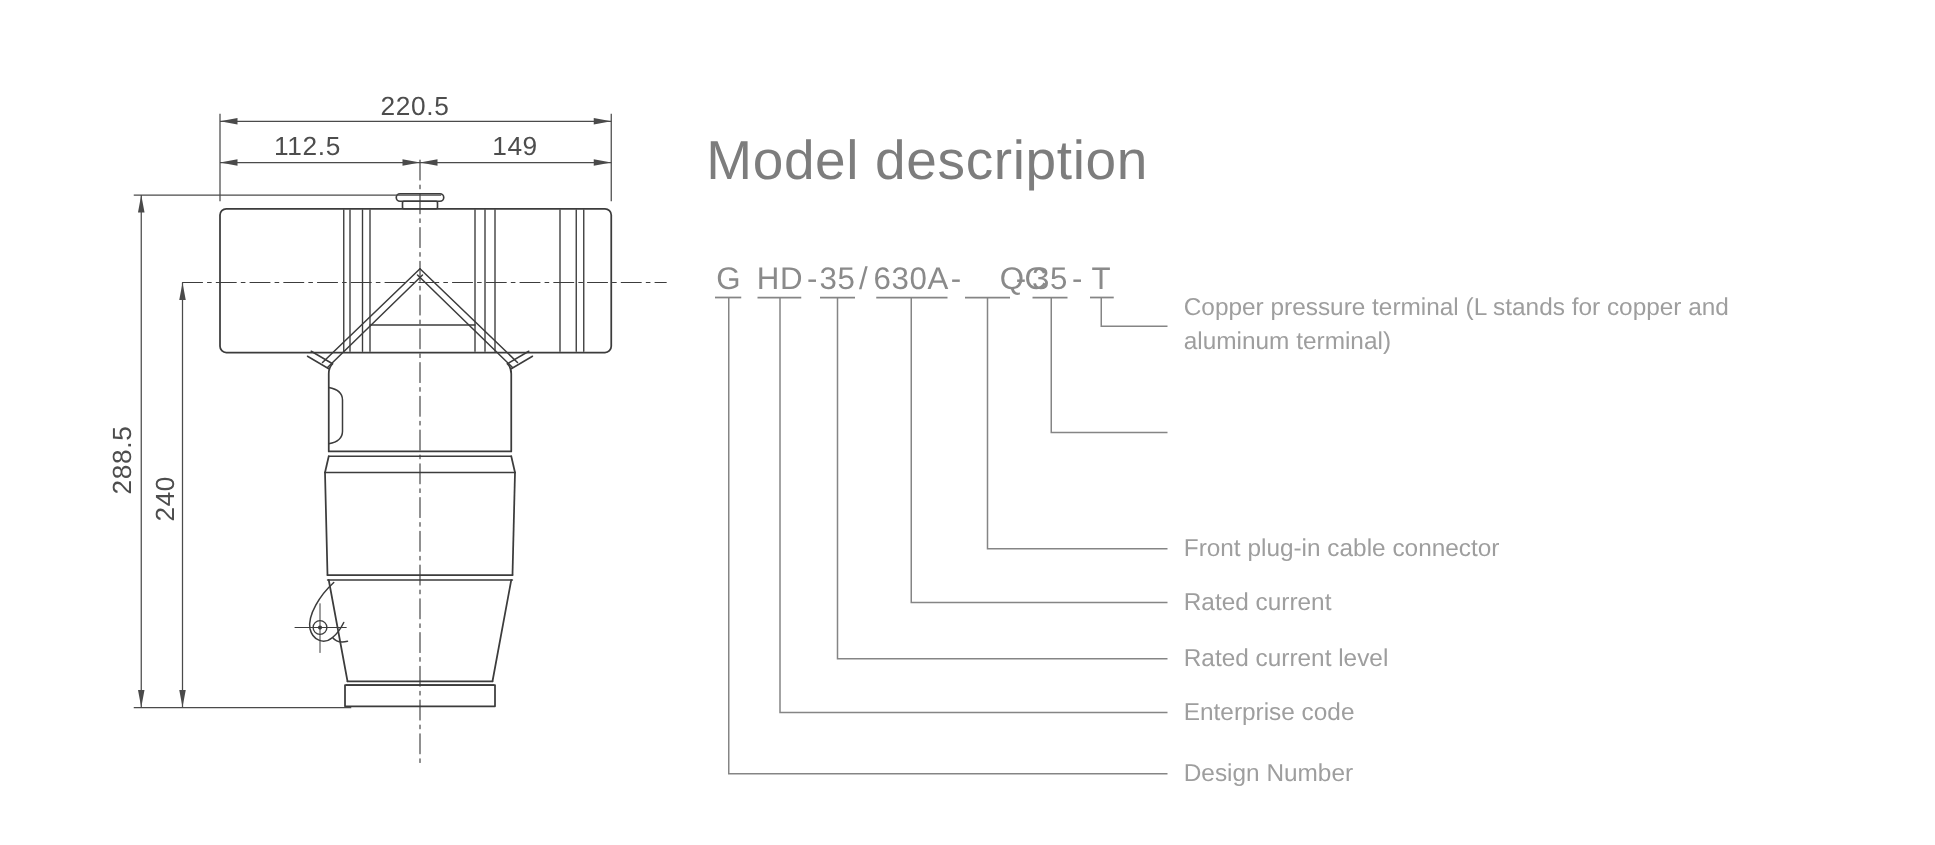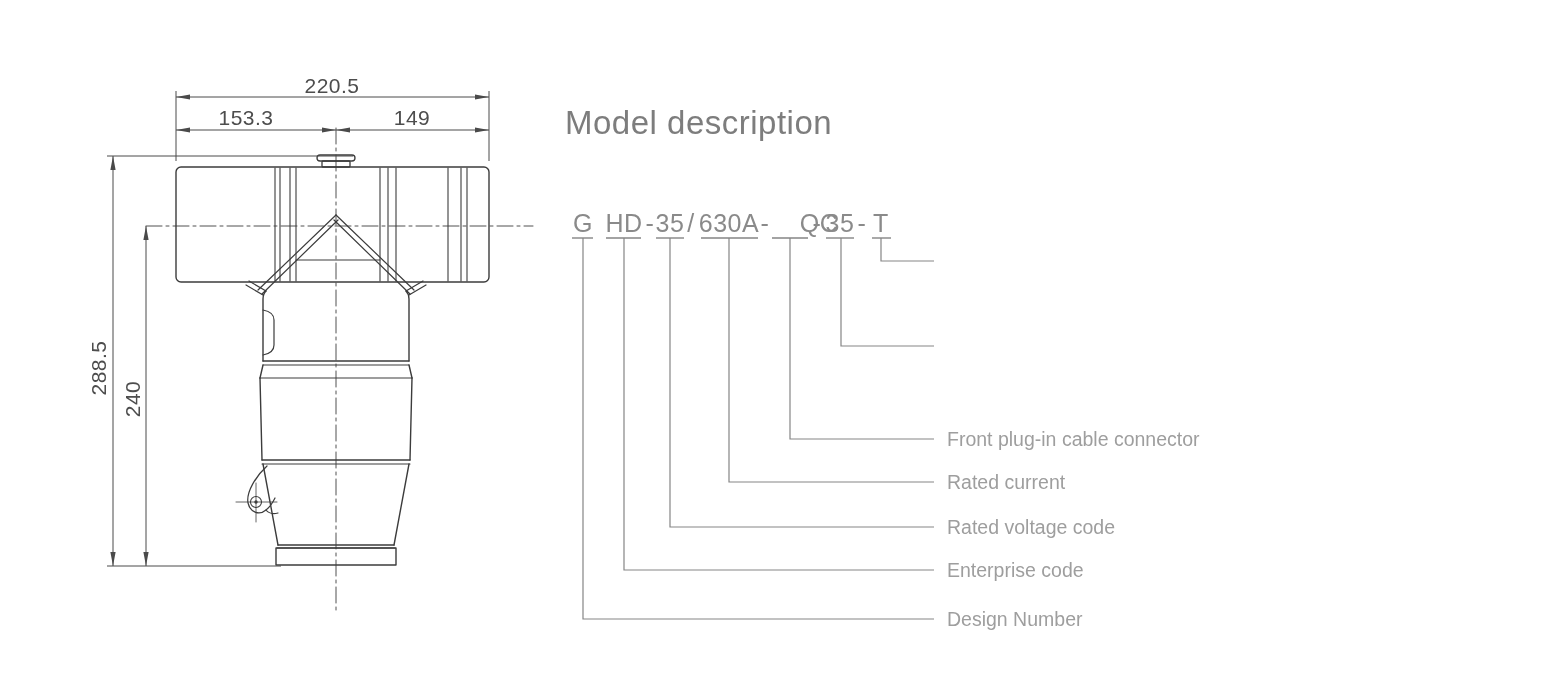--- a/index.html
+++ b/index.html
@@ -15,21 +15,21 @@
   #stage svg { position: absolute; left: 0; top: 0; }
   .abs { position: absolute; white-space: nowrap; }
   .dim-label {
     font-size: 21px;
     color: #4d4d4d;
     letter-spacing: 0.5px;
   }
   .dim-label.center { transform: translateX(-50%); }
   .dim-label.vert { transform: translate(-50%,-50%) rotate(-90deg); }
   .title {
-    font-size: 33px;
+    font-size: 44px;
     color: #7d7d7d;
     letter-spacing: 0.5px;
   }
   .code-seg {
     font-size: 25px;
     color: #8a8a8a;
     transform: translateX(-50%);
     letter-spacing: 0.5px;
   }
   .desc {
@@ -161,21 +161,21 @@
       <path d="M624 238 V570 H934"></path>
       <path d="M670 238 V527 H934"></path>
       <path d="M729 238 V482 H934"></path>
       <path d="M790 238 V439 H934"></path>
       <path d="M841 238 V346 H934"></path>
       <path d="M881 238 V261 H934"></path>
     </g>
   </svg>
 
   <div class="abs dim-label center" style="left:332px; top:74px;">220.5</div>
-  <div class="abs dim-label center" style="left:246px; top:106px;">153.3</div>
+  <div class="abs dim-label center" style="left:246px; top:106px;">112.5</div>
   <div class="abs dim-label center" style="left:412px; top:106px;">149</div>
   <div class="abs dim-label vert" style="left:99px; top:368px;">288.5</div>
   <div class="abs dim-label vert" style="left:133px; top:399px;">240</div>
 
   <div class="abs title" style="left:565px; top:104px;">Model description</div>
 
   <div>
     <span class="abs code-seg" style="left:583px; top:209px;">G</span>
     <span class="abs code-seg" style="left:624px; top:209px;">HD</span>
     <span class="abs code-seg" style="left:650px; top:209px;">-</span>
@@ -183,19 +183,23 @@
     <span class="abs code-seg" style="left:691px; top:209px;">/</span>
     <span class="abs code-seg" style="left:729px; top:209px;">630A</span>
     <span class="abs code-seg" style="left:765px; top:209px;">-</span>
     <span class="abs code-seg" style="left:819px; top:209px;">QC</span>
     <span class="abs code-seg" style="left:817px; top:209px;">-</span>
     <span class="abs code-seg" style="left:840px; top:209px;">35</span>
     <span class="abs code-seg" style="left:862px; top:209px;">-</span>
     <span class="abs code-seg" style="left:881px; top:209px;">T</span>
   </div>
 
+  <div class="abs desc" style="top:233px;">
+    <div>Copper pressure terminal (L stands for copper and</div>
+    <div>aluminum terminal)</div>
+  </div>
   <div class="abs desc single" style="top:426px;">Front plug-in cable connector</div>
   <div class="abs desc single" style="top:469px;">Rated current</div>
-  <div class="abs desc single" style="top:514px;">Rated voltage code</div>
+  <div class="abs desc single" style="top:514px;">Rated current level</div>
   <div class="abs desc single" style="top:557px;">Enterprise code</div>
   <div class="abs desc single" style="top:606px;">Design Number</div>
 
 </div>
 
 </body></html>

